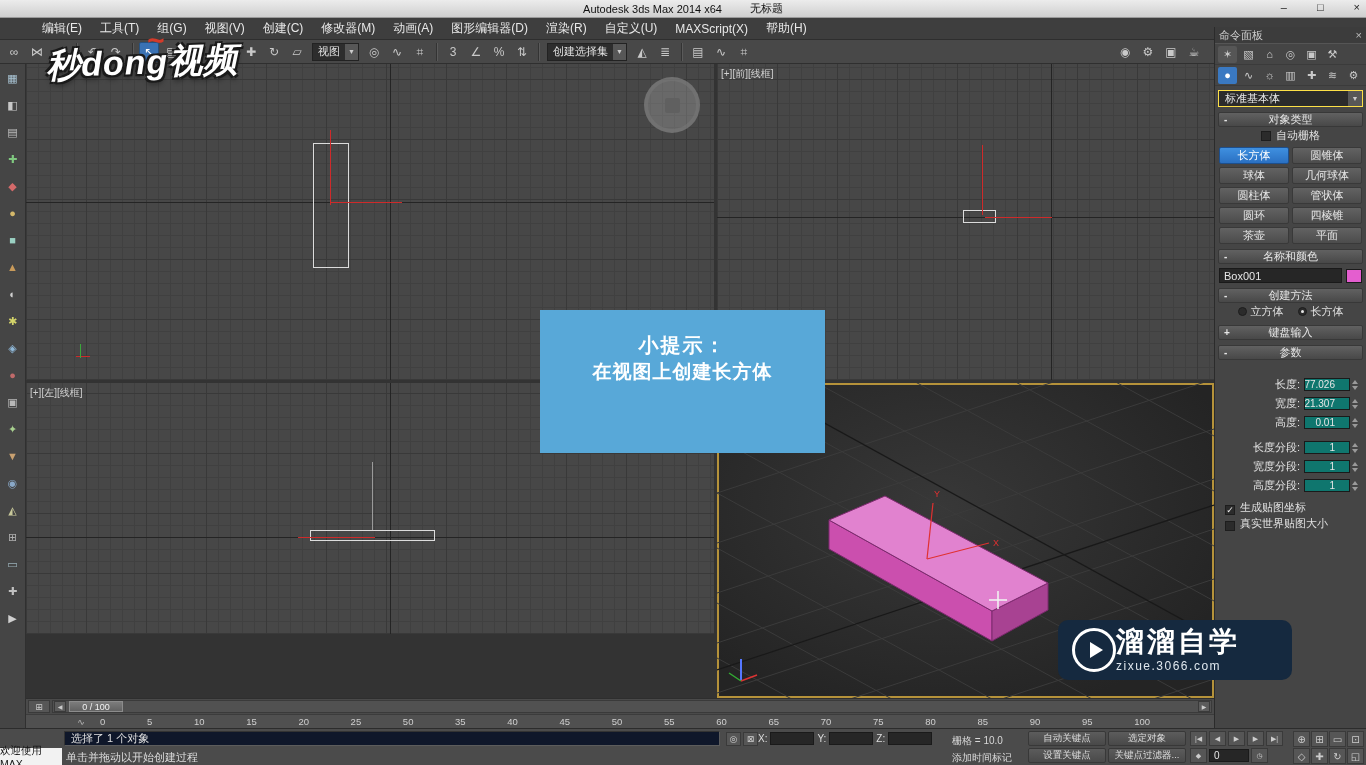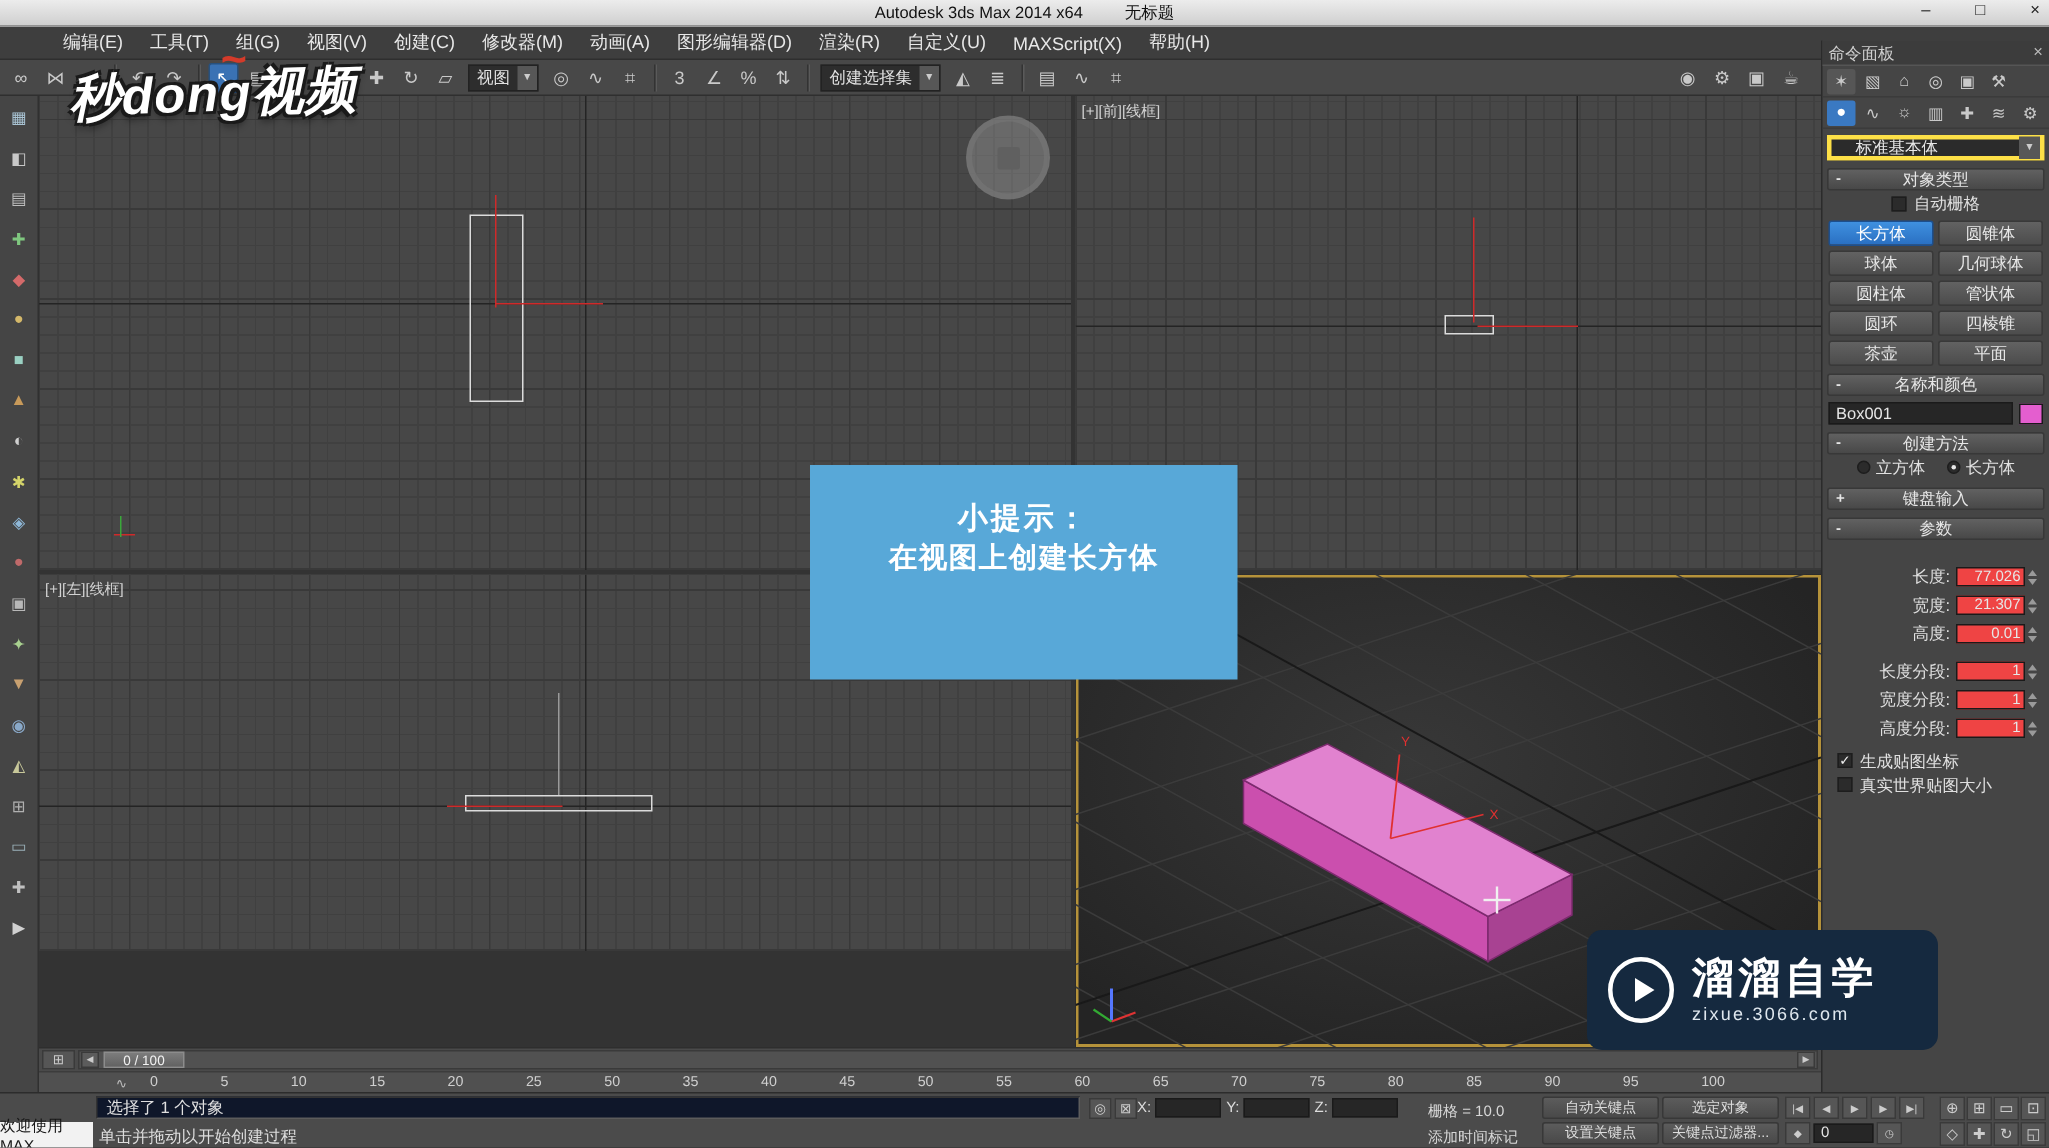--- a/index.html
+++ b/index.html
@@ -55,55 +55,55 @@
 
   
   .tip-box{position:absolute;left:540px;top:310px;width:285px;height:143px;background:#58a8d8;z-index:25;text-align:center;color:#fff;padding-top:22px}
   .tip-line1{font-size:20px;font-weight:bold;letter-spacing:2px}
   .tip-line2{font-size:19px;font-weight:bold;letter-spacing:1px}
   .cursor-circle{position:absolute;left:644px;top:77px;width:56px;height:56px;border-radius:50%;background:rgba(170,170,170,.35);border:4px solid rgba(120,120,120,.55);z-index:24;display:flex;align-items:center;justify-content:center}
   .cursor-circle i{width:15px;height:15px;background:rgba(95,95,95,.85);border-radius:2px}
   .logo{position:absolute;left:46px;top:40px;z-index:30;transform:rotate(-2deg);font-size:34px;font-weight:bold;font-style:italic;color:#fff;letter-spacing:1px;
     text-shadow:-2px -2px 0 #1a1a1a,2px -2px 0 #1a1a1a,-2px 2px 0 #1a1a1a,2px 2px 0 #1a1a1a,0 4px 5px rgba(0,0,0,.45)}
   .logo-accent{position:absolute;left:102px;top:-16px;color:#d43b2a;font-size:30px;text-shadow:none;font-style:normal}
-  .liuliu{position:absolute;left:1058px;top:620px;width:234px;height:80px;background:#15293f;border-radius:10px;z-index:30;display:flex;align-items:center;padding-left:14px;gap:12px}
+  .liuliu{position:absolute;left:1058px;top:620px;width:234px;height:60px;background:#15293f;border-radius:10px;z-index:30;display:flex;align-items:center;padding-left:14px;}
   .ll-circle{width:44px;height:44px;border:3px solid #fff;border-radius:50%;display:flex;align-items:center;justify-content:center;flex:none}
   .ll-play{width:0;height:0;border-left:13px solid #fff;border-top:8px solid transparent;border-bottom:8px solid transparent;margin-left:4px}
   .ll-title{font-size:28px;font-weight:bold;color:#fff;letter-spacing:3px;line-height:1.1}
   .ll-url{font-size:12px;color:#dfe7ee;letter-spacing:1.5px;margin-top:2px}
 
   
   .cmd-panel{position:absolute;left:1214px;top:27px;width:152px;height:701px;background:#454545;border-left:1px solid #2b2b2b;z-index:10}
   .cp-header{height:17px;background:#3c3c3c;border-bottom:1px solid #555;display:flex;align-items:center;padding:0 4px;font-size:11px;color:#cfcfcf}
   .cp-close{margin-left:auto;color:#bbb;font-size:11px}
   .cp-tabs,.cp-cats{display:flex;align-items:center;height:21px;padding:0 3px;gap:2px;border-bottom:1px solid #3b3b3b}
   .ptab,.pcat{width:19px;height:17px;display:flex;align-items:center;justify-content:center;font-size:11px;color:#c9c9c9}
   .ptab.on{background:#565656;border-radius:2px}
   .pcat.on{background:#3a79c2;color:#fff;border-radius:2px}
-  .cp-drop{margin:4px 3px 0;height:17px;background:#2b2b2b;border:3px solid #fde047;display:flex;align-items:center;padding-left:16px;font-size:11px;color:#e8e8e8}
+  .cp-drop{margin:4px 3px 0;height:17px;background:#2b2b2b;border:1px solid #fde047;display:flex;align-items:center;padding-left:6px;font-size:11px;color:#e8e8e8}
   .cp-drop .arrow{margin-left:auto;width:14px;height:15px;background:#575757;display:flex;align-items:center;justify-content:center;font-size:7px;color:#ccc}
   .rollout{margin:5px 3px 0;height:15px;background:linear-gradient(#616161,#484848);border:1px solid #383838;border-radius:2px;display:flex;align-items:center;justify-content:center;position:relative;font-size:11px;color:#e6e6e6}
   .rollout .tgl{position:absolute;left:5px;top:0;bottom:0;display:flex;align-items:center;font-weight:bold;font-size:10px}
   .cp-row{display:flex;align-items:center;justify-content:center;gap:5px;height:17px;font-size:11px;color:#e0e0e0}
   .cb{width:10px;height:10px;background:#2b2b2b;border:1px solid #1d1d1d;display:inline-flex;align-items:center;justify-content:center;font-size:9px;color:#eee;flex:none}
-  .cbrow{display:flex;align-items:center;gap:5px;height:16px;padding-left:10px;font-size:11px;color:#e0e0e0}
+  .cbrow{display:flex;align-items:flex-end;gap:5px;height:16px;padding-left:10px;font-size:11px;color:#e0e0e0}
   .cbrow.on .cb::before{content:"✓"}
   .obj-grid{display:grid;grid-template-columns:1fr 1fr;gap:3px;padding:3px 4px 0}
   .obj-btn{height:17px;background:linear-gradient(#626262,#4c4c4c);border:1px solid #393939;border-radius:2px;color:#e8e8e8;font-size:11px;display:flex;align-items:center;justify-content:center}
   .obj-btn.on{background:linear-gradient(#3f90e0,#2a70c2);border-color:#1d4f8d;color:#fff}
   .name-row{display:flex;align-items:center;gap:4px;padding:4px 4px 0}
   .name-field{flex:1;height:15px;background:#262626;border:1px solid #1a1a1a;color:#e6e6e6;font-size:11px;display:flex;align-items:center;padding-left:4px}
   .color-swatch{width:16px;height:14px;border:1px solid #1a1a1a}
   .crm{display:flex;align-items:center;gap:4px}
   .radio{width:9px;height:9px;border-radius:50%;background:#2b2b2b;border:1px solid #1d1d1d;position:relative;flex:none}
   .crm.on .radio::after{content:"";position:absolute;inset:2px;border-radius:50%;background:#e6e6e6}
   .prow{display:flex;align-items:center;padding:0 8px 0 6px;height:19px}
   .prow:nth-child(4){margin-top:6px}
   .plabel{flex:1;text-align:right;margin-right:4px;font-size:11px;color:#e0e0e0}
-  .pfield{width:46px;height:13px;background:#ef4444;border:1px solid #1a1a1a;color:#e6e6e6;font-size:10px;display:flex;align-items:center;justify-content:flex-end;padding-right:2px}
+  .pfield{width:46px;height:13px;background:#0f766e;border:1px solid #1a1a1a;color:#e6e6e6;font-size:10px;display:flex;align-items:center;justify-content:flex-end;padding-right:14px}
   .spin{display:flex;flex-direction:column;gap:2px;margin-left:2px}
   .spin b{width:0;height:0;border-left:3px solid transparent;border-right:3px solid transparent;display:block}
   .spin .up{border-bottom:4px solid #9a9a9a}
   .spin .dn{border-top:4px solid #9a9a9a}
 
   
   .timeline{position:absolute;left:26px;top:698px;width:1188px;height:30px;background:#4a4a4a;border-top:1px solid #2e2e2e}
   .ts-row{display:flex;align-items:center;height:15px;padding:0 2px}
   .tl-grid-btn{width:22px;height:13px;background:#565656;border:1px solid #3a3a3a;color:#ccc;font-size:9px;display:flex;align-items:center;justify-content:center;margin-right:2px}
   .ts-track{flex:1;height:13px;background:#515151;border:1px solid #3a3a3a;position:relative}

